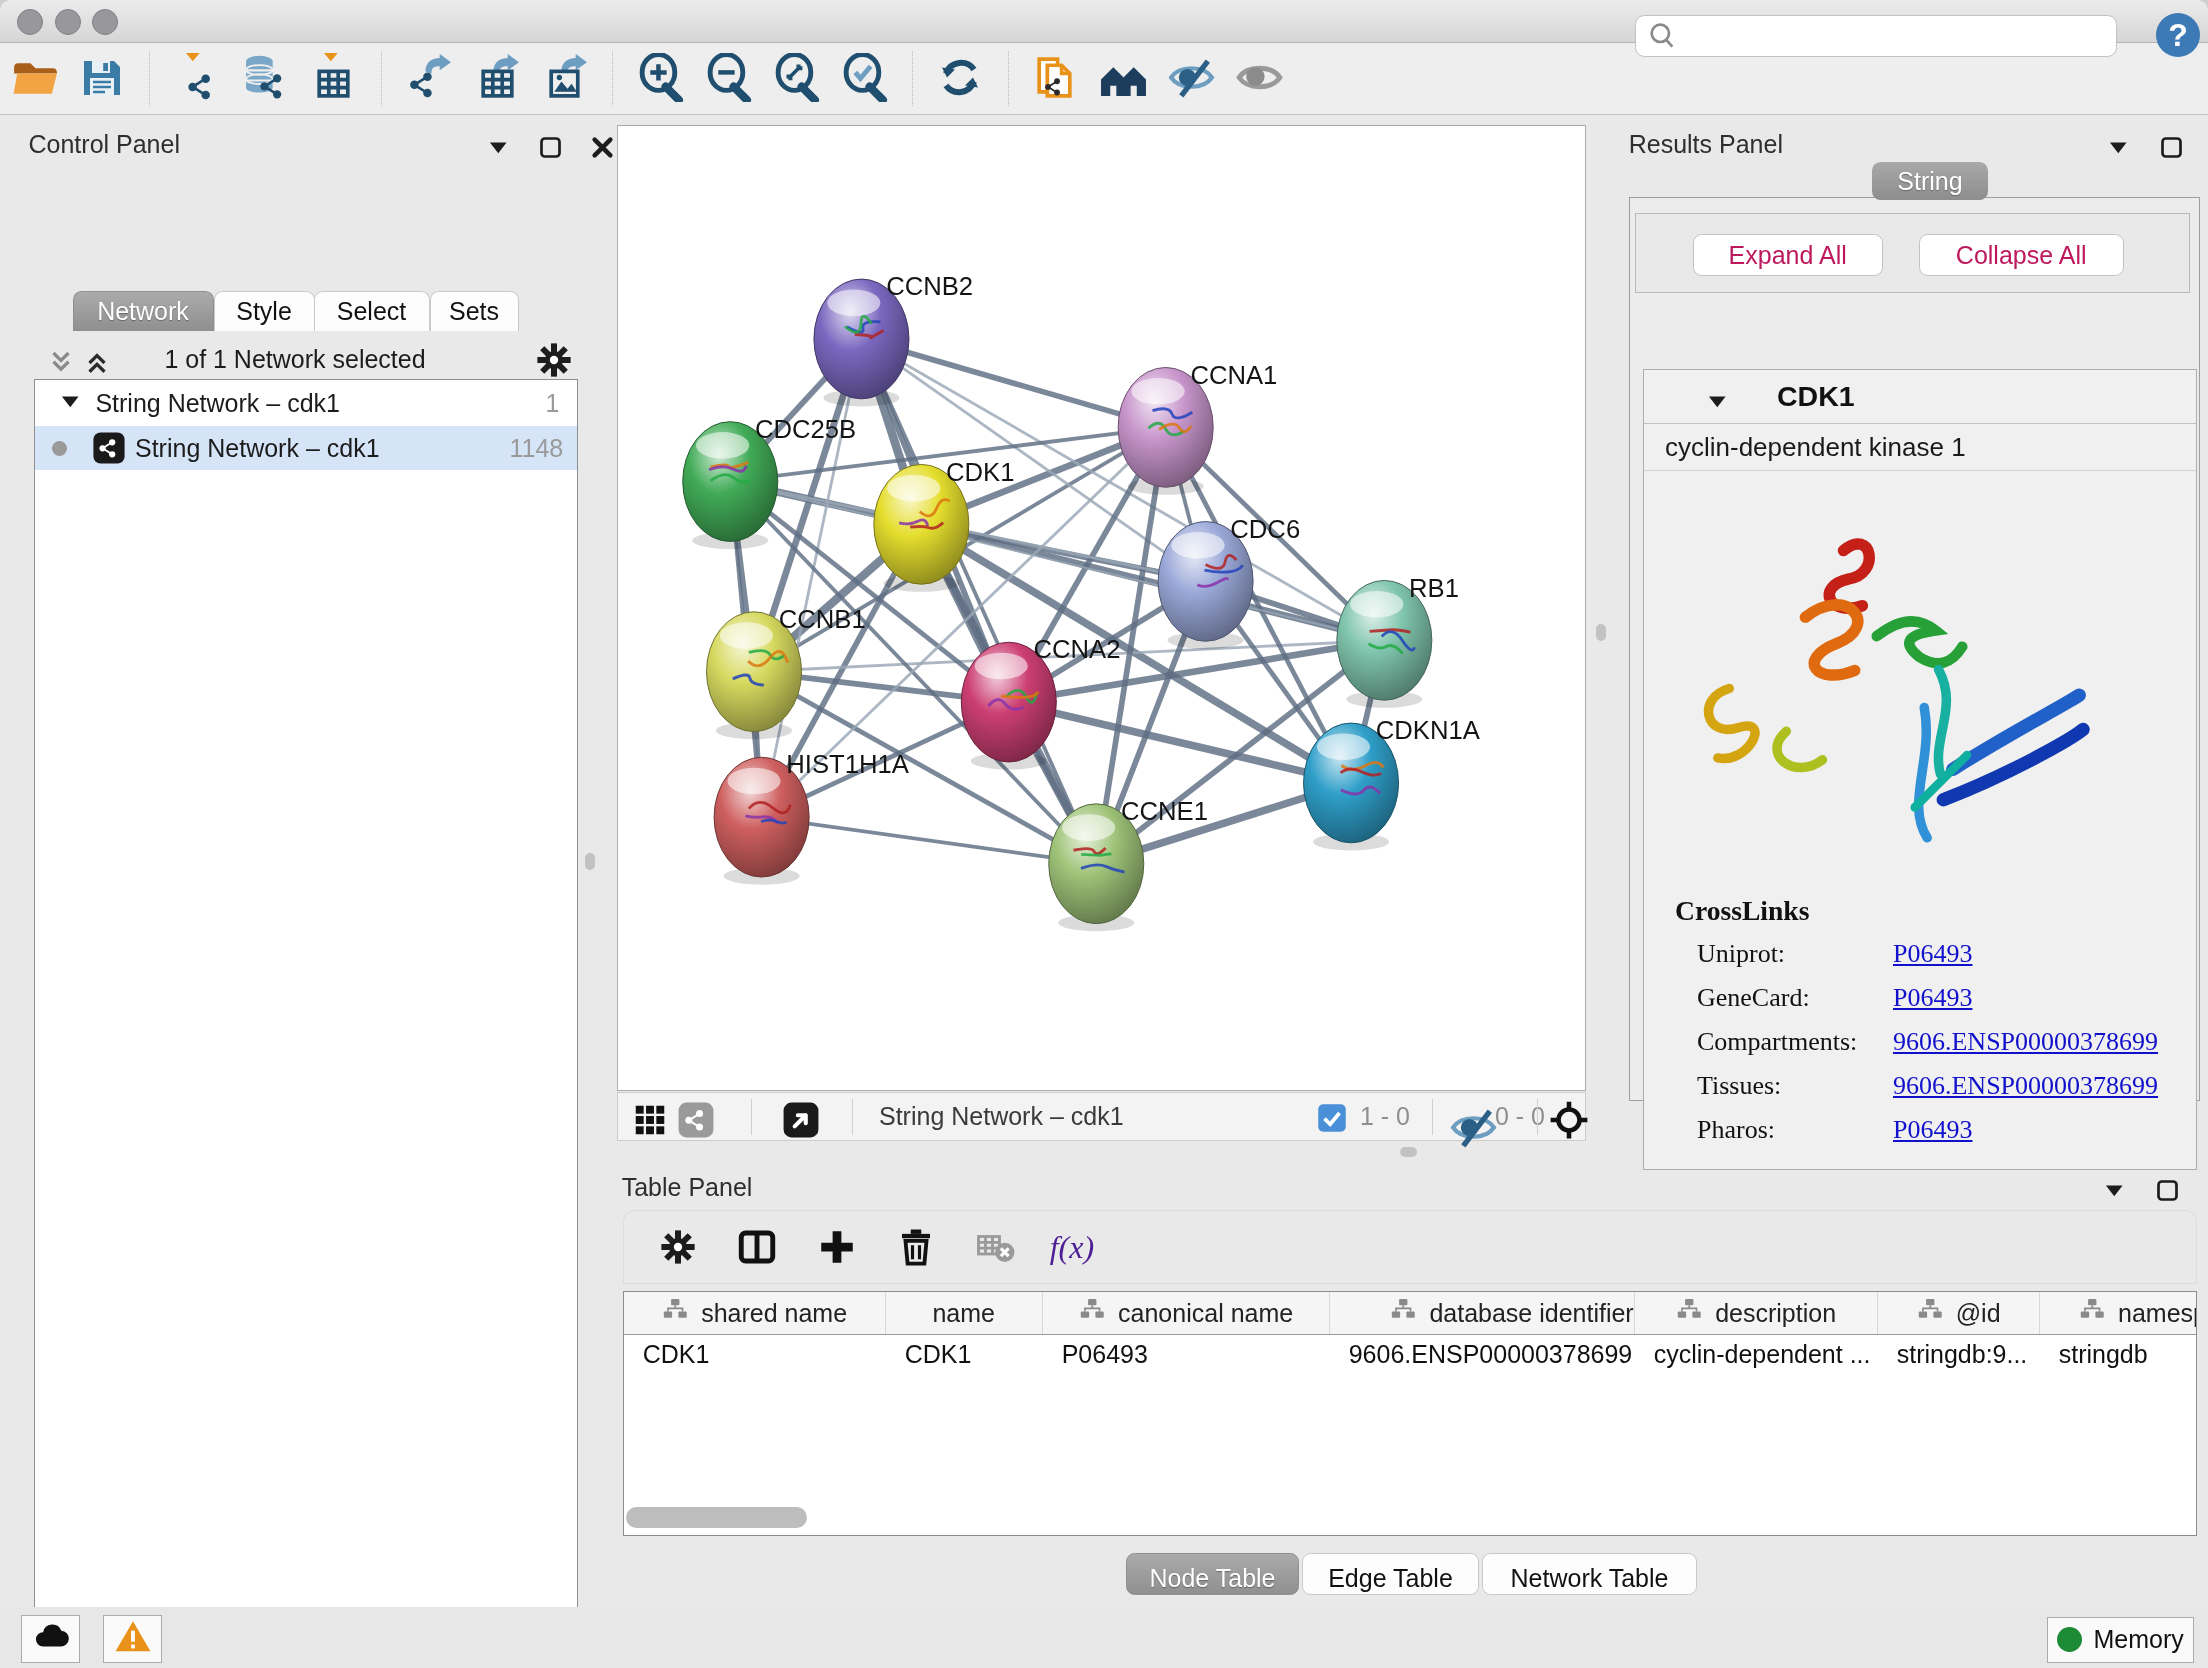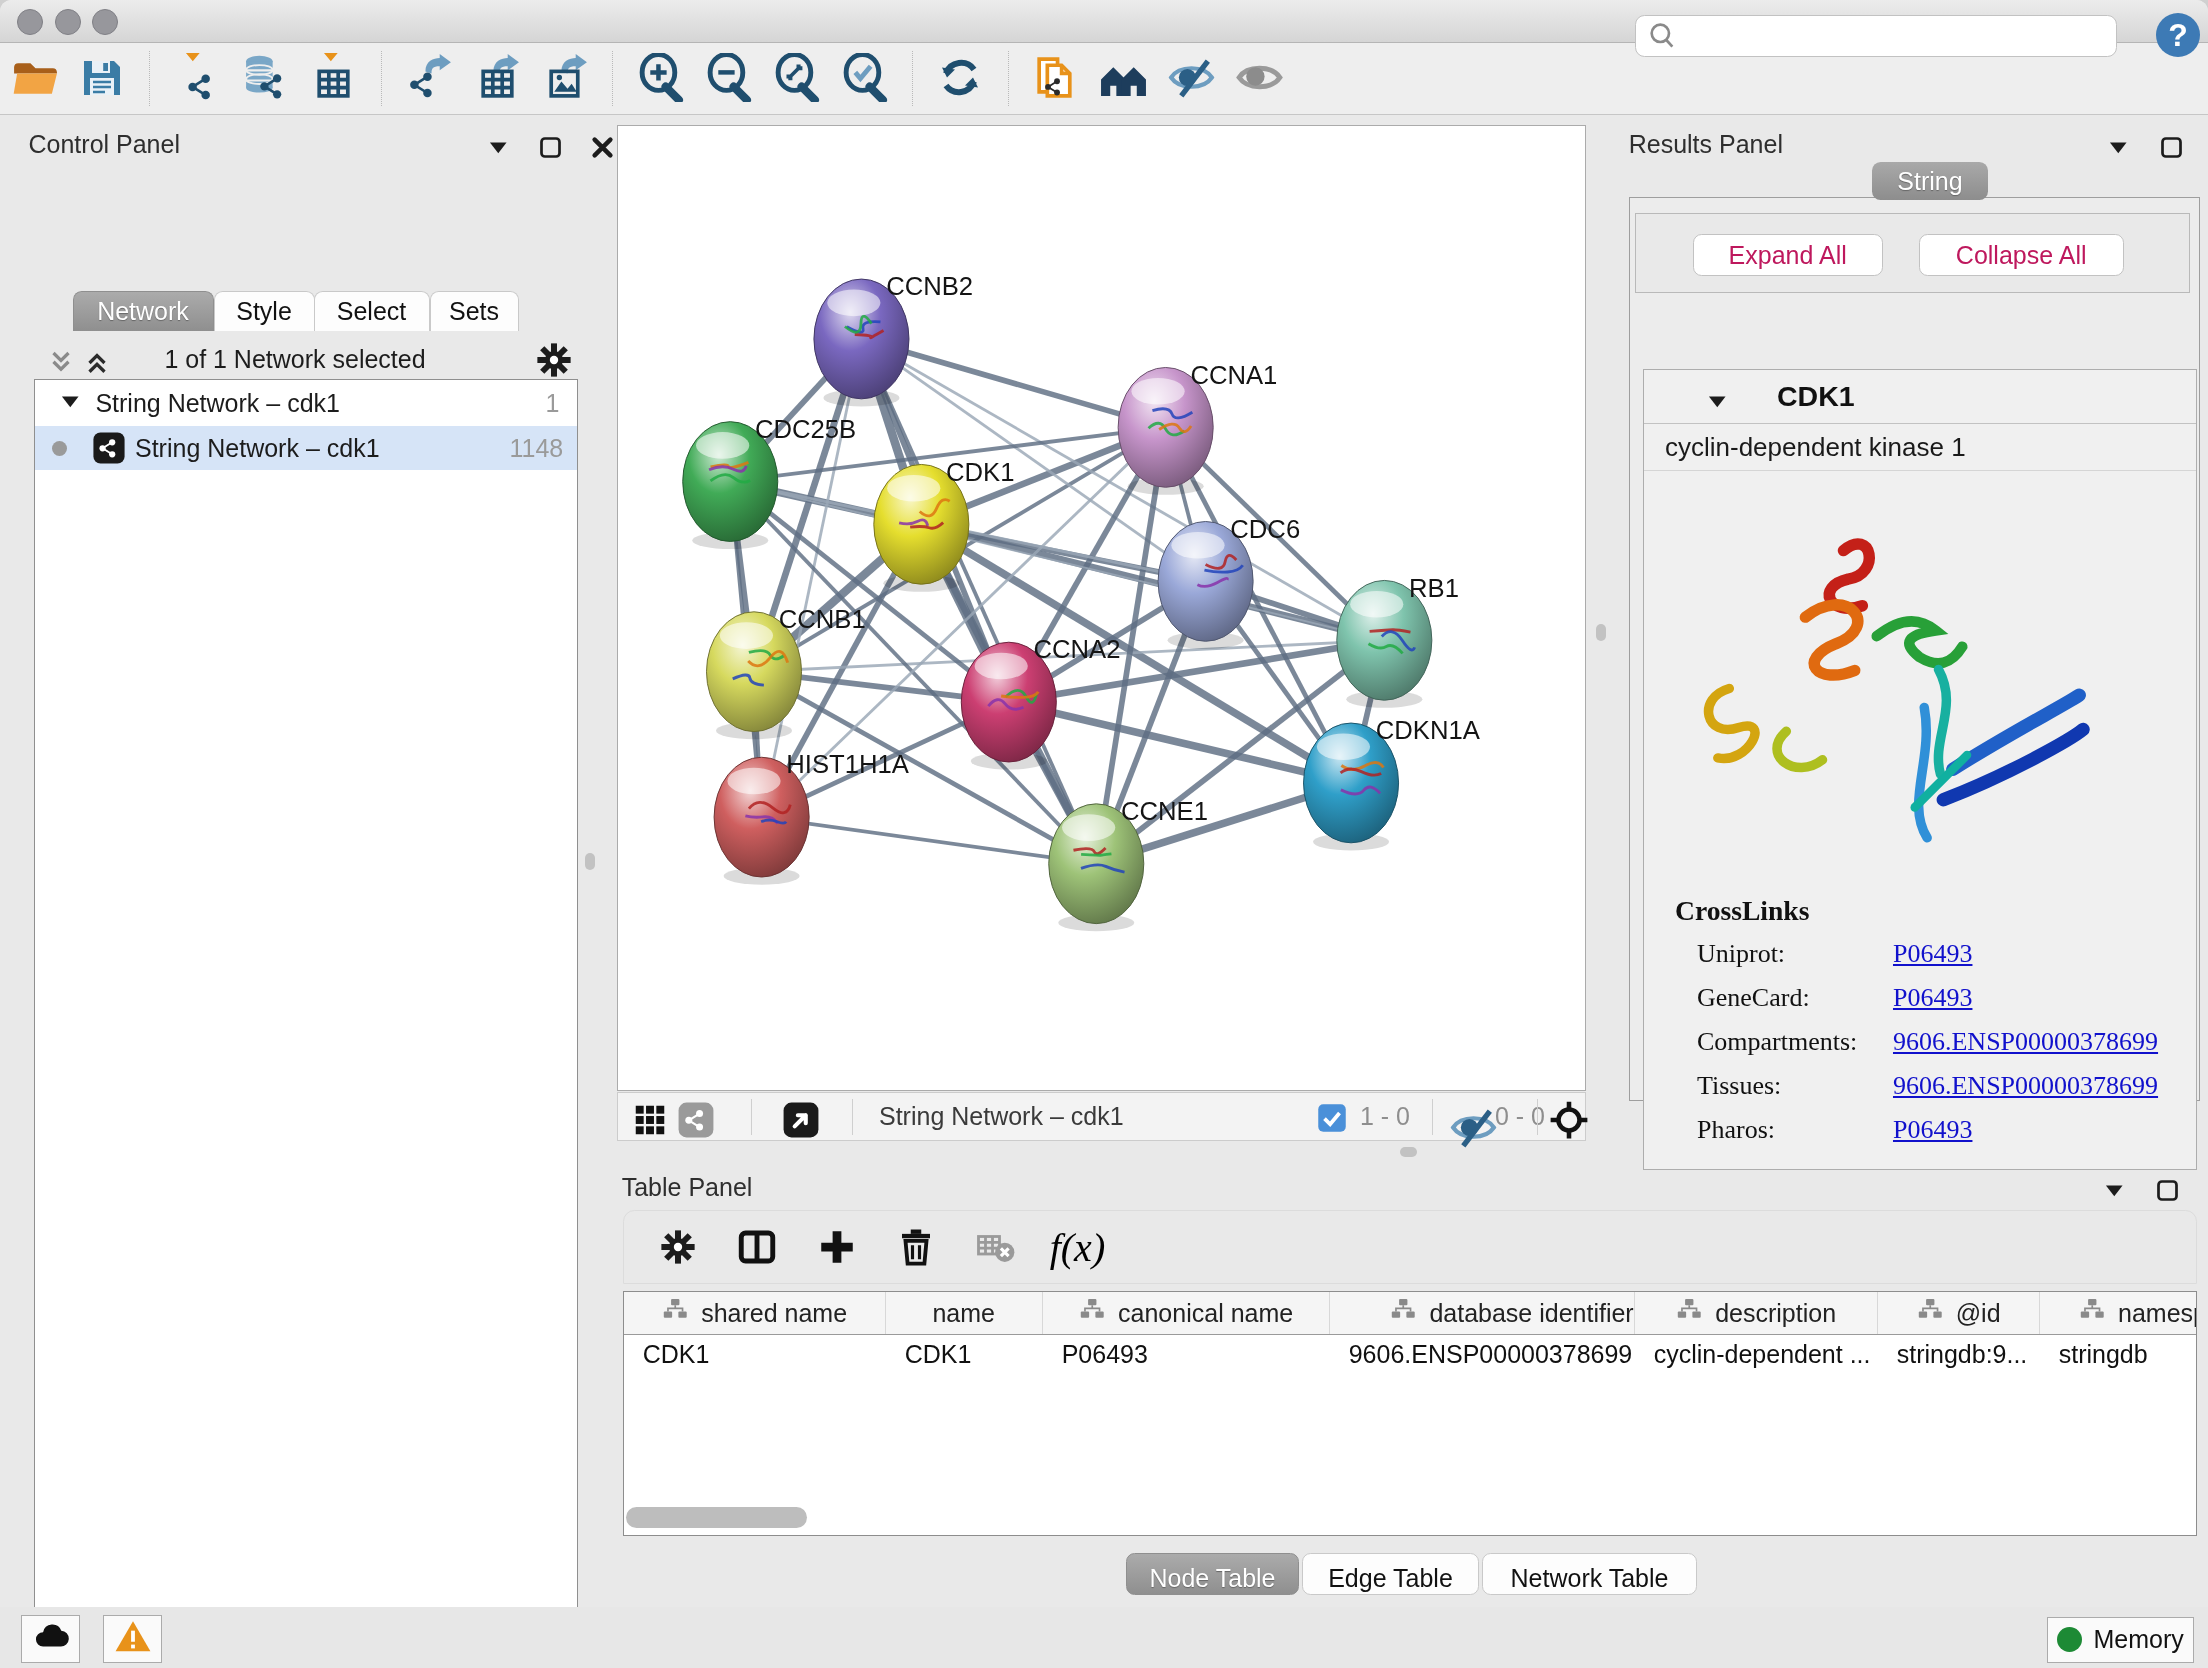--- a/index.html
+++ b/index.html
@@ -708,21 +708,21 @@
       <span class="tt-btn" id="tt-tablex">
           <svg width="42" height="42" viewBox="0 0 24 24">
             <g stroke="#9a9a9a" stroke-width="1.6" fill="none">
               <rect x="2" y="6" width="12" height="10"></rect>
               <path d="M2 9.3 h12 M2 12.6 h12 M6 6 v10 M10 6 v10"></path>
             </g>
             <circle cx="17" cy="15" r="5.5" fill="#9a9a9a"></circle>
             <path d="M14.8 12.8 l4.4 4.4 M19.2 12.8 l-4.4 4.4" stroke="#fff" stroke-width="1.8"></path>
           </svg>
         </span>
-      <span class="tt-btn serif" style="font-style:italic;font-size:40px;color:#000000;width:auto;">f(x)</span>
+      <span class="tt-btn serif" style="font-style:italic;font-size:32px;color:#4c1d95;width:auto;">f(x)</span>
     </div>
     <div class="tblbox">
       <div class="thead" id="thead">
           <div class="th" style="width: 262px;">
             <span><svg width="28.5" height="25" viewBox="0 0 24 24">
                 <g fill="#8a8a8a">
                   <rect x="8" y="1" width="8" height="6" rx="1"></rect>
                   <rect x="1" y="13" width="8" height="6" rx="1"></rect>
                   <rect x="15" y="13" width="8" height="6" rx="1"></rect>
                   <path d="M12 7 v3 M5 13 v-3 h14 v3" stroke="#8a8a8a" stroke-width="1.6" fill="none"></path>

